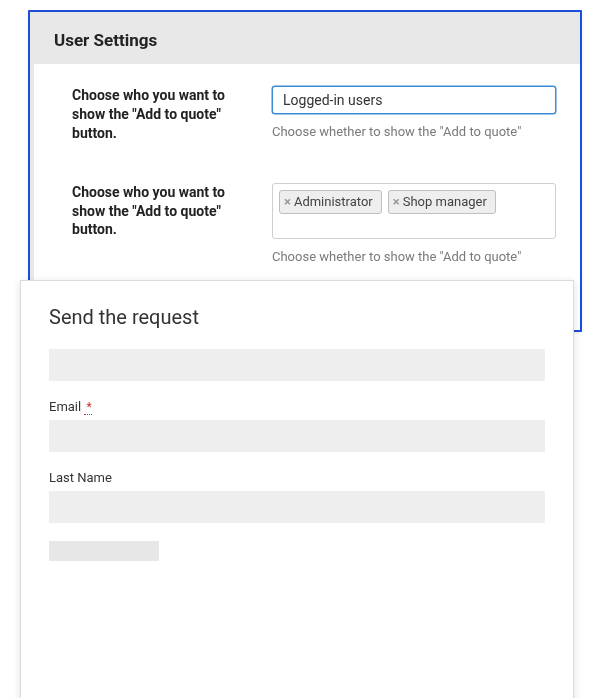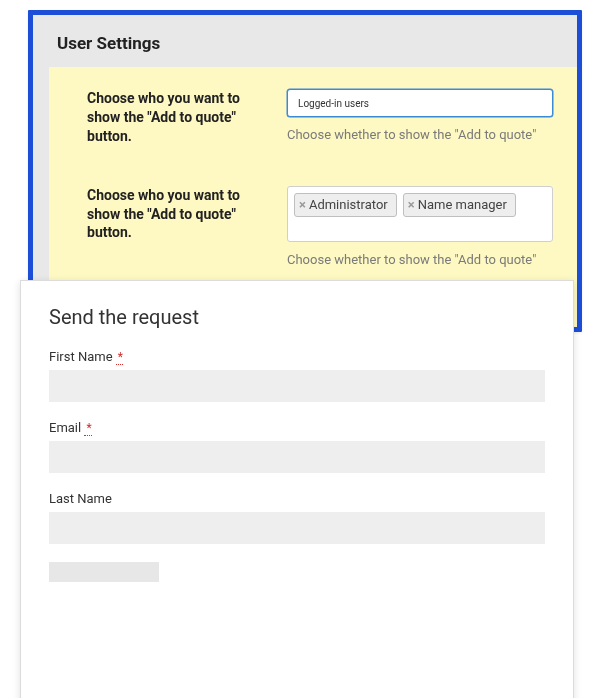--- a/index.html
+++ b/index.html
@@ -13,36 +13,36 @@
     }
 
     
     .settings-card {
       position: absolute;
       left: 28px;
       top: 10px;
       right: 18px;
       height: 322px;
       background: #e8e8e8;
-      border: 5px solid #1d4ed8;
+      border: 2px solid #1d4ed8;
       border-radius: 1px;
       box-shadow: 0 1px 3px rgba(0,0,0,.08);
       overflow: hidden;
     }
     .settings-header {
       padding: 18px 24px 14px 24px;
     }
     .settings-title {
       font-size: 17px;
       font-weight: 700;
       color: #222;
     }
     .settings-body {
-      background: #fef9c3;
-      margin-left: 16px;
+      background: #ffffff;
+      margin-left: 4px;
       padding: 18px 0 20px 0;
       height: 100%;
     }
     .setting-row {
       display: flex;
       padding: 4px 24px 12px 38px;
     }
     .setting-row + .setting-row { margin-top: 24px; }
     .setting-label {
       width: 200px;
@@ -57,21 +57,21 @@
     
     .select-wrap {
       height: 28px;
       background: #fff;
       border: 1px solid #3a8ad6;
       border-radius: 3px;
       box-shadow: 0 0 0 0.5px #3a8ad6;
       display: flex;
       align-items: center;
       padding: 0 10px;
-      font-size: 10px;
+      font-size: 14px;
       color: #333;
       white-space: nowrap;
       overflow: hidden;
     }
     .description {
       margin-top: 10px;
       font-size: 13px;
       color: #7a7a7a;
       white-space: nowrap;
       overflow: hidden;
@@ -175,38 +175,34 @@
     <div class="setting-row">
       <div class="setting-label">Choose who you want to show the "Add to quote" button.</div>
       <div class="setting-control">
         <div class="token-box">
           <span class="token">
             <span class="tx">×</span>
             <span>Administrator</span>
           </span>
           <span class="token">
             <span class="tx">×</span>
-            <span>Name manager</span>
+            <span>Shop manager</span>
           </span>
         </div>
         <div class="description">Choose whether to show the "Add to quote"</div>
       </div>
     </div>
 
   </div>
 </div>
 
 <div class="form-card">
   <h3 class="form-title">Send the request</h3>
 
   <div class="field">
-    <label class="field-label">
-      <span>First Name</span>
-      <span class="req">*</span>
-    </label>
     <input class="text-input" type="text" value="" style="">
   </div>
 
   <div class="field">
     <label class="field-label">
       <span>Email</span>
       <span class="req">*</span>
     </label>
     <input class="text-input" type="text" value="" style="">
   </div>

